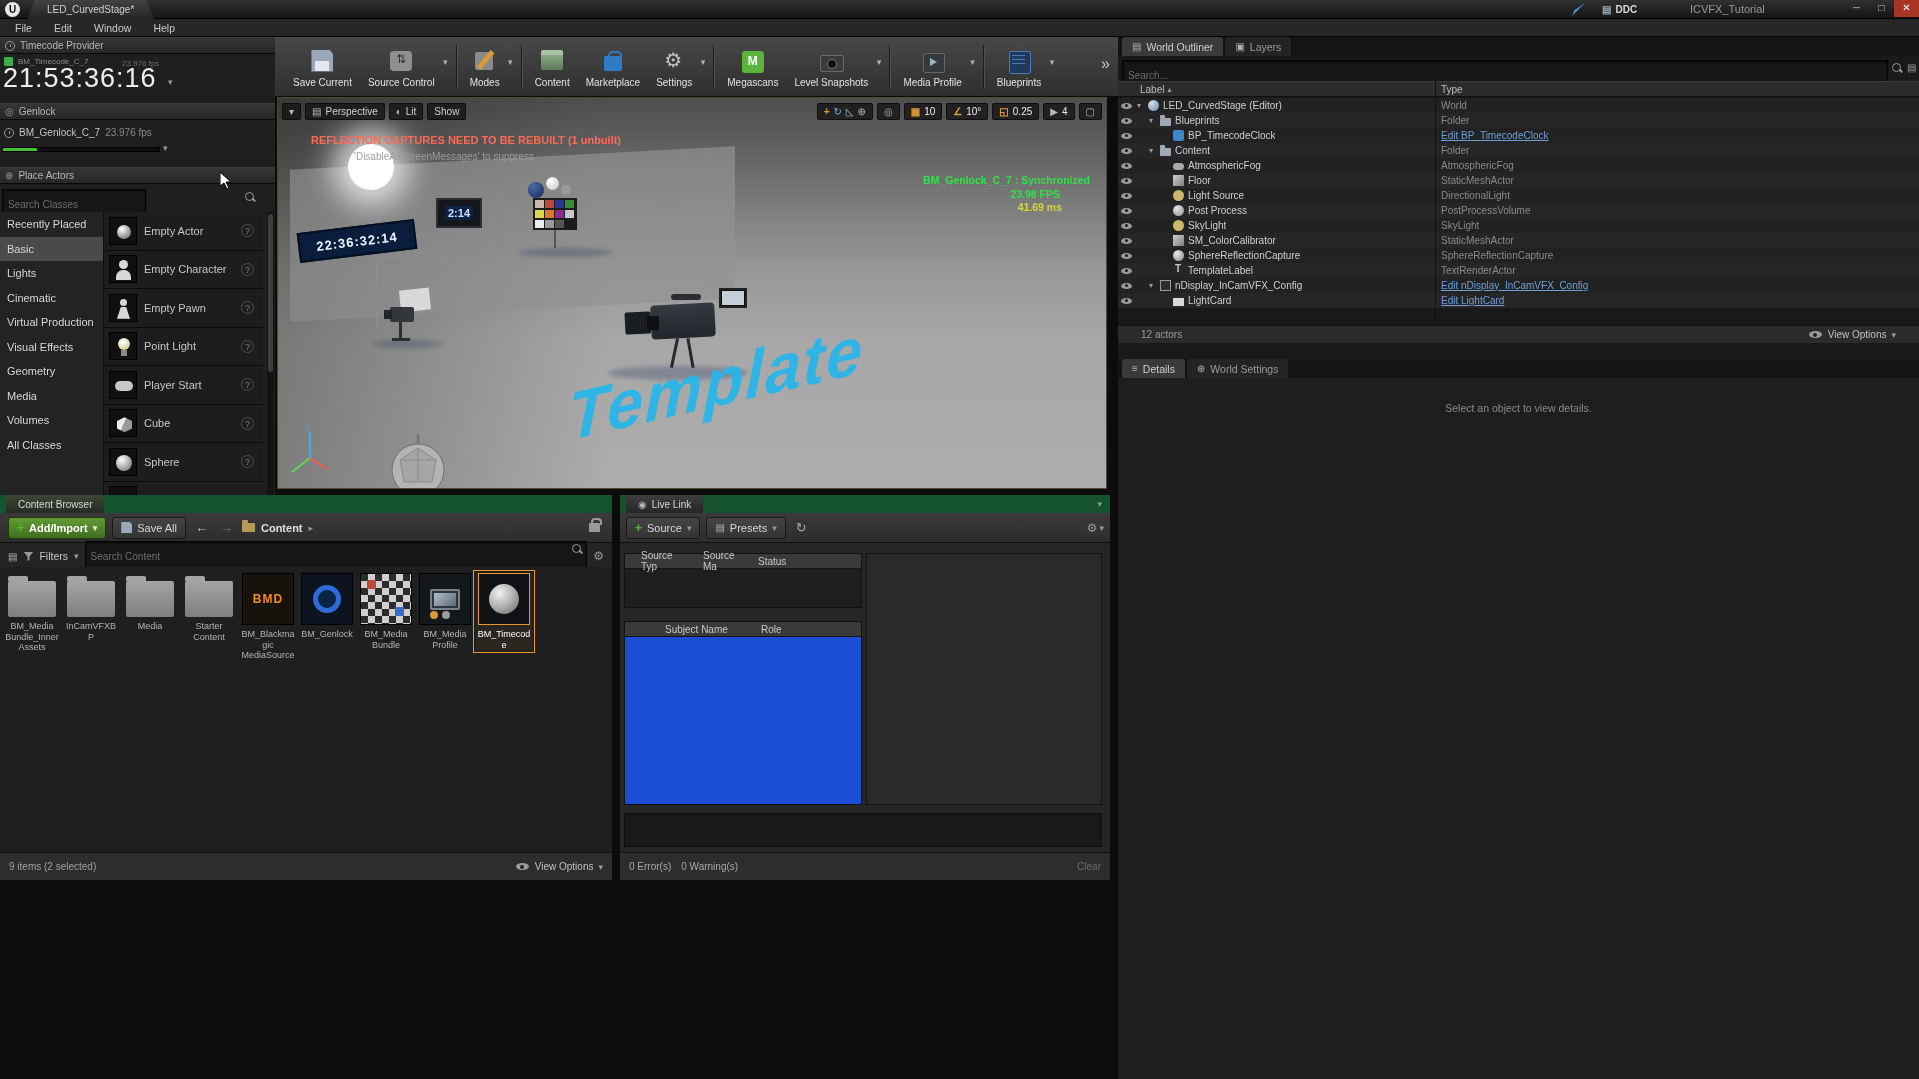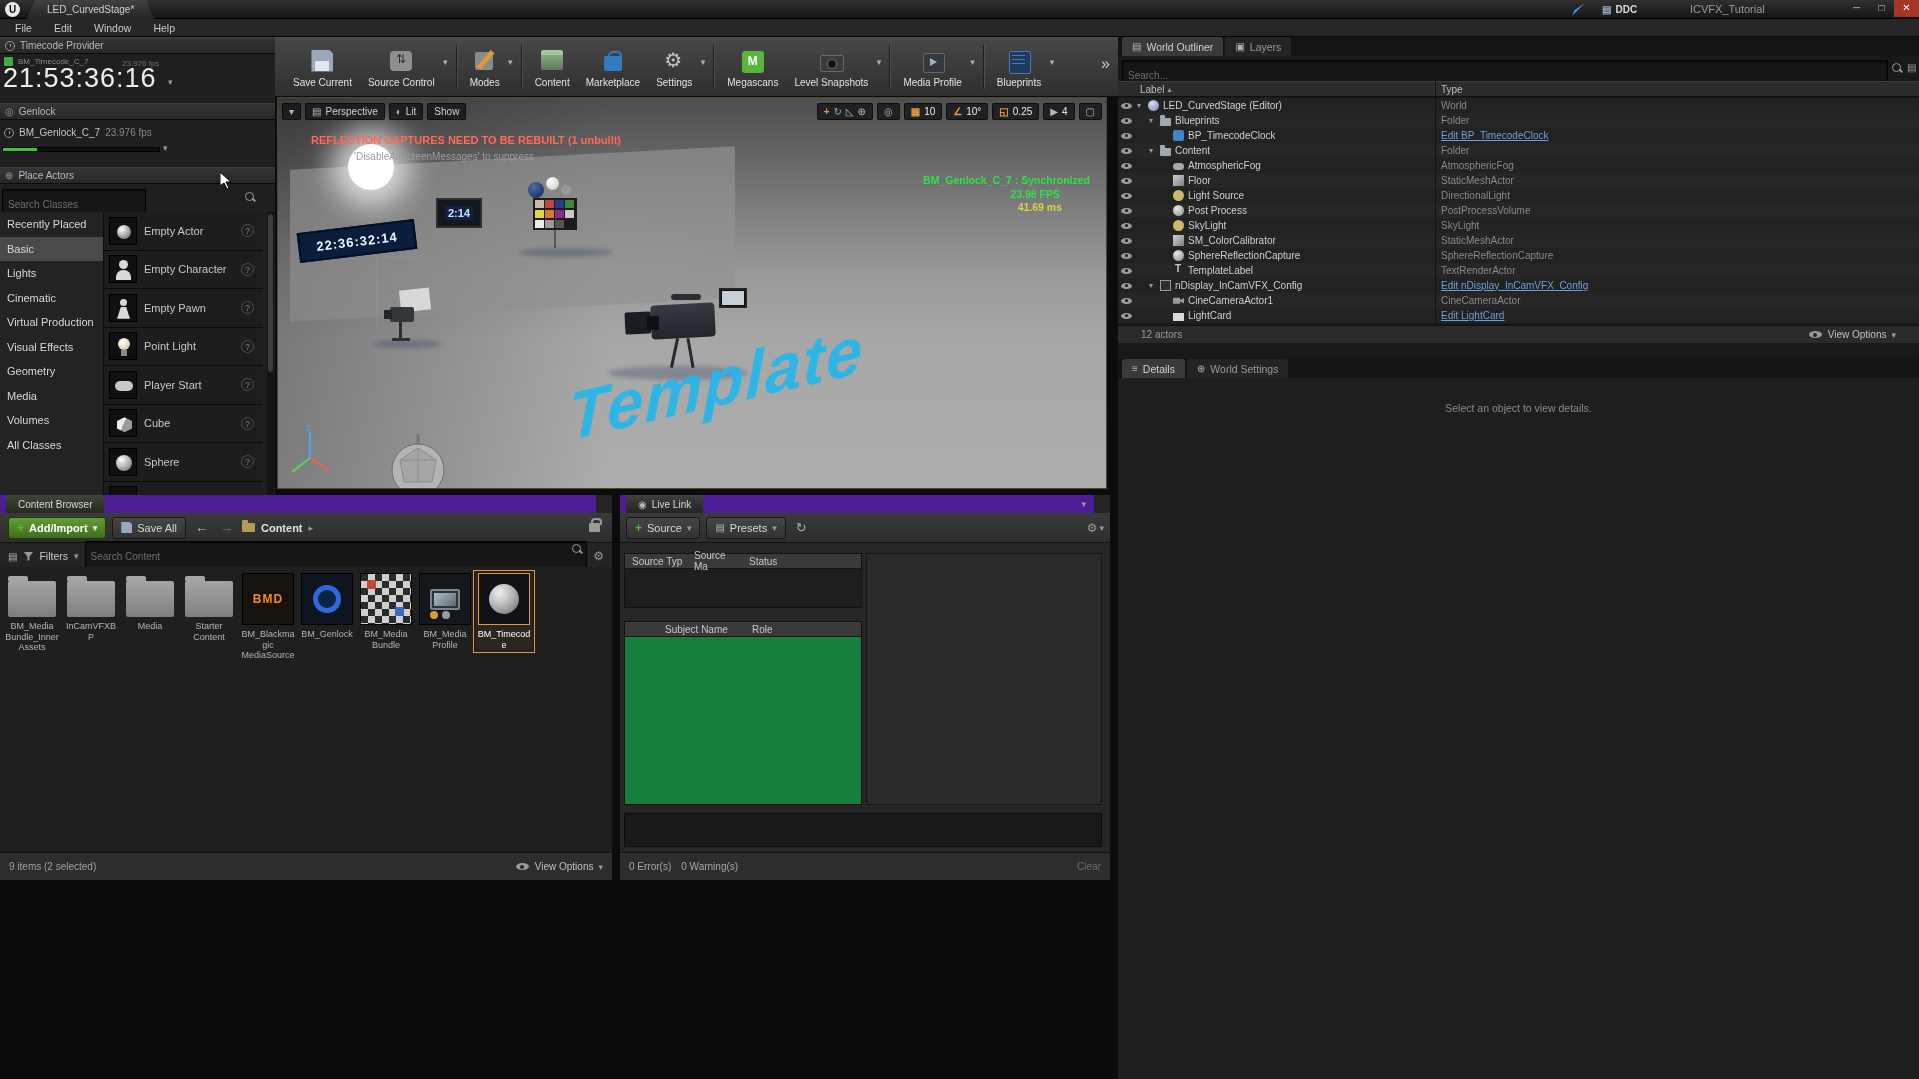--- a/index.html
+++ b/index.html
@@ -138,21 +138,21 @@
 .vptb{left:4px;top:4px;right:4px;height:18px;display:flex;align-items:center;gap:4px;z-index:5}
 .vpp{background:rgba(22,22,22,.82);border:1px solid rgba(0,0,0,.55);border-radius:2px;height:17px;display:flex;align-items:center;gap:4px;padding:0 6px;font-size:10px;color:#d0d0d0;flex:none}
 .vpico{font-size:10px;color:#b8b8b8}
 .or{color:#e09a3a;font-weight:bold}
 .bl{color:#6db4e8}
 .vpnum{color:#ececec}
 .vpt-right{margin-left:auto;display:flex;gap:4px;align-items:center}
 
 
 .cbrowser{left:0;top:495px;width:612px;height:385px;background:#242424}
-.tabbar{left:0;top:0;right:16px;height:18px;background:#4c1d95;display:flex;align-items:flex-start}
+.tabbar{left:0;top:0;right:0;height:18px;background:#14532d;display:flex;align-items:flex-start}
 .tab{height:18px;padding:0 12px;display:flex;align-items:center;gap:5px;font-size:10px;color:#d8d8d8;border-radius:3px 3px 0 0;margin-left:6px}
 .tab.cb{background:linear-gradient(#3e4636,#262b21)}
 .tab.ll{background:linear-gradient(#3e3e3e,#262626)}
 .cb-toolbar{left:0;top:18px;right:0;height:30px;background:linear-gradient(#3a3a3a,#2d2d2d);border-bottom:1px solid #101010;display:flex;align-items:center;gap:6px;padding:0 8px}
 .btn-green{height:22px;background:linear-gradient(#639c36,#3f6d1f);border:1px solid #1e3a0e;border-radius:3px;display:flex;align-items:center;gap:5px;padding:0 8px;color:#fff;font-weight:bold;font-size:11px}
 .btn-dark{height:22px;background:linear-gradient(#454545,#333);border:1px solid #181818;border-radius:3px;display:flex;align-items:center;gap:5px;padding:0 8px;color:#d8d8d8;font-size:11px}
 .floppy{width:11px;height:11px;background:#9aa8bc;clip-path:polygon(0 0,78% 0,100% 22%,100% 100%,0 100%)}
 .navarr{color:#c8c8c8;font-size:13px;padding:0 3px}
 .navarr.dim{color:#777}
 .fold-sm{width:13px;height:9px;background:#b59a55;border-radius:1px;position:relative}
@@ -200,22 +200,22 @@
 
 .livelink{left:620px;top:495px;width:490px;height:385px;background:#242424}
 .ll-toolbar{left:0;top:18px;right:0;height:30px;background:linear-gradient(#3a3a3a,#2d2d2d);border-bottom:1px solid #101010;display:flex;align-items:center;gap:6px;padding:0 6px}
 .plus{color:#4fc12f;font-weight:bold;font-size:12px}
 .listico{color:#b0b0b0;font-size:10px}
 .refresh{color:#a8a8a8;font-size:13px;padding:0 4px}
 .ll-gear{margin-left:auto;display:flex;align-items:center;gap:2px}
 .ll-body{left:0;top:48px;right:0;bottom:28px;background:#262626}
 .ll-srcbox{left:4px;top:10px;width:238px;height:55px;background:#1e1e1e;border:1px solid #111}
 .ll-hdr{left:0;top:0;right:0;height:15px;background:#3a3a3a;border-bottom:1px solid #141414;display:flex;align-items:center;font-size:10px;color:#c8c8c8}
-.ll-hdr span{padding-left:7px}
-.ll-subbox{left:4px;top:78px;width:238px;height:184px;background:#15803d;border:1px solid #111}
+.ll-hdr span{padding-left:16px}
+.ll-subbox{left:4px;top:78px;width:238px;height:184px;background:#1d4ed8;border:1px solid #111}
 .ll-right{left:246px;top:10px;width:236px;height:252px;background:#2a2a2a;border:1px solid #151515}
 .ll-msg{left:4px;top:270px;width:478px;height:34px;background:#191919;border:1px solid #0c0c0c}
 .ll-status{left:0;right:0;bottom:0;height:28px;background:#2d2d2d;border-top:1px solid #101010;display:flex;align-items:center;padding:0 9px;font-size:10px;color:#a8a8a8;gap:10px}
 .clear{margin-left:auto;color:#6e6e6e}
 
 
 .rightpanel{left:1118px;top:37px;width:801px;height:1042px;background:#191919}
 .rp-tabs{left:0;top:0;right:0;height:19px;background:#141414;display:flex;align-items:flex-end;gap:2px;padding-left:4px}
 .rtab{height:19px;padding:0 10px;display:flex;align-items:center;gap:5px;font-size:10.5px;color:#d0d0d0;border-radius:3px 3px 0 0}
 .rtab.on{background:#3a3a3a}
@@ -840,29 +840,20 @@
             <span class="olcar">▾</span>
             <span class="oli ic-nd"></span>
             <span class="oll">nDisplay_InCamVFX_Config</span>
           </span>
           <span class="olt lnk">Edit nDisplay_InCamVFX_Config</span>
         </div>
       <div class="olr">
           <span class="oleye"></span>
           <span class="olc i2">
             <span class="olcar"></span>
-            <span class="oli ic-cam"></span>
-            <span class="oll">CineCameraActor1</span>
-          </span>
-          <span class="olt">CineCameraActor</span>
-        </div>
-      <div class="olr">
-          <span class="oleye"></span>
-          <span class="olc i2">
-            <span class="olcar"></span>
             <span class="oli ic-card"></span>
             <span class="oll">LightCard</span>
           </span>
           <span class="olt lnk">Edit LightCard</span>
         </div>
     </div>
     <span class="abs olsep"></span>
     <div class="abs ol-footer">
       <span>12 actors</span>
       <span class="viewopt">

